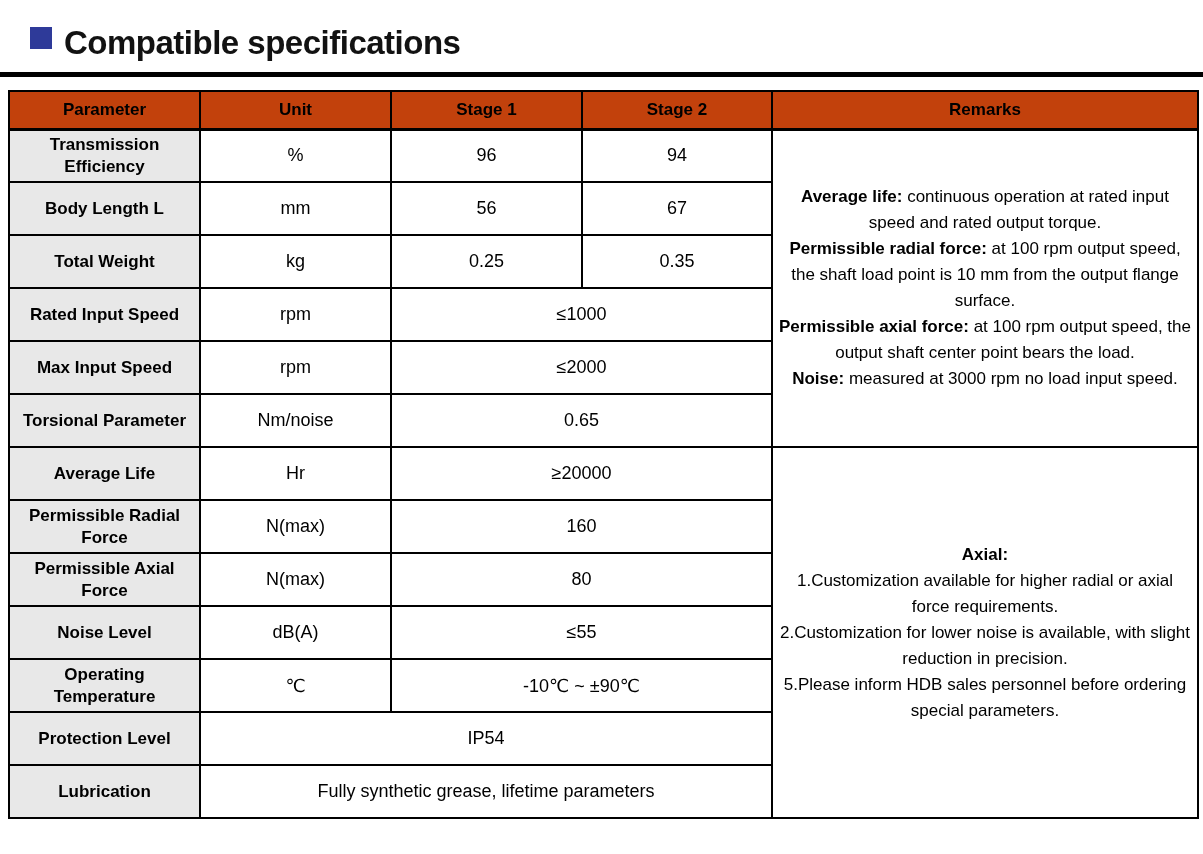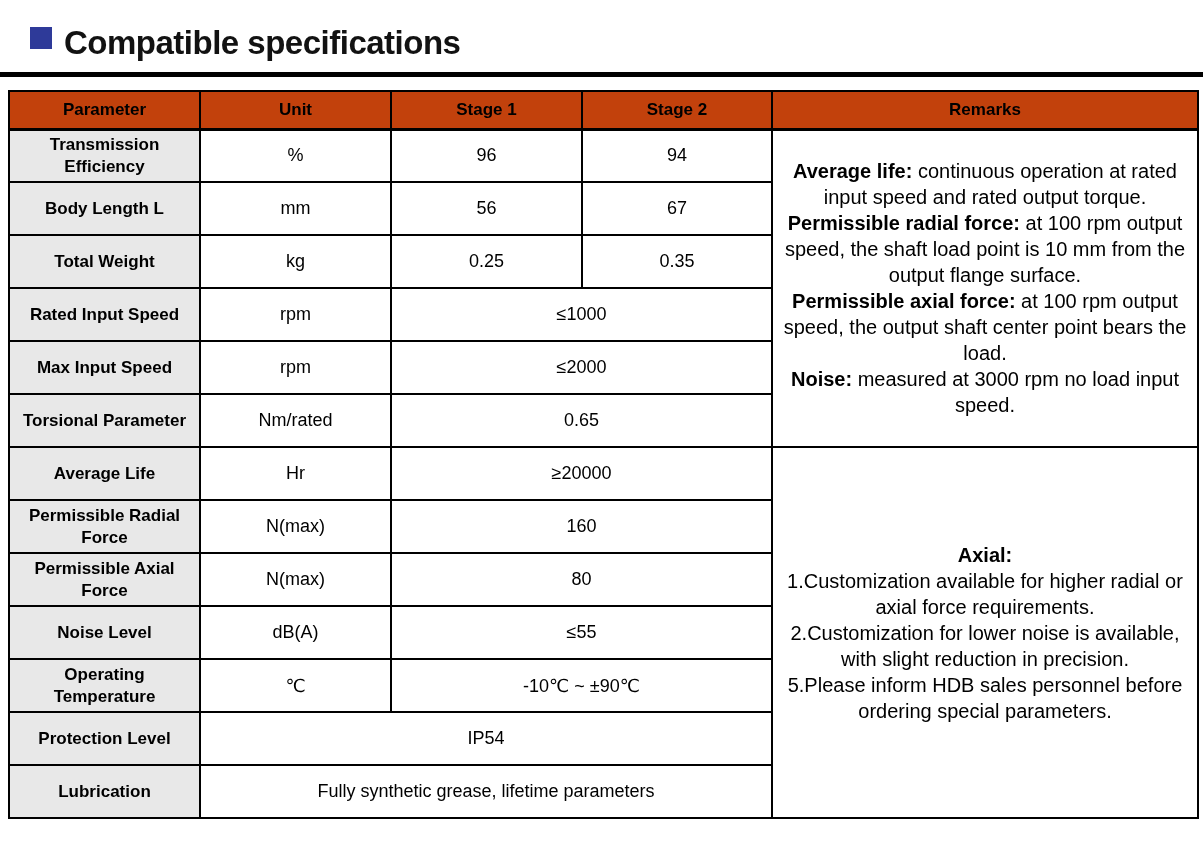--- a/index.html
+++ b/index.html
@@ -74,21 +74,21 @@
   }
   td.val, td.unit {
     background: #ffffff;
     font-size: 18px;
     font-weight: 400;
   }
   td.remarks {
     background: #ffffff;
     text-align: left;
     vertical-align: middle;
-    font-size: 20px;
+    font-size: 17px;
     font-weight: 400;
     padding: 6px 6px 6px 7px;
   }
   td.remarks p {
     margin: 0;
     line-height: 26px;
   }
   td.remarks b { font-weight: 700; }
 </style>
 </head>
@@ -147,21 +147,21 @@
       <td class="unit">rpm</td>
       <td class="val" colspan="2">≤1000</td>
     </tr>
     <tr>
       <td class="param">Max Input Speed</td>
       <td class="unit">rpm</td>
       <td class="val" colspan="2">≤2000</td>
     </tr>
     <tr>
       <td class="param">Torsional Parameter</td>
-      <td class="unit">Nm/rated</td>
+      <td class="unit">Nm/noise</td>
       <td class="val" colspan="2">0.65</td>
     </tr>
     <tr>
       <td class="param">Average Life</td>
       <td class="unit">Hr</td>
       <td class="val" colspan="2">≥20000</td>
       <td class="remarks" rowspan="7">
         <p><b>Axial:</b></p>
         <p>1.Customization available for higher radial or axial force requirements.</p>
         <p>2.Customization for lower noise is available, with slight reduction in precision.</p>

